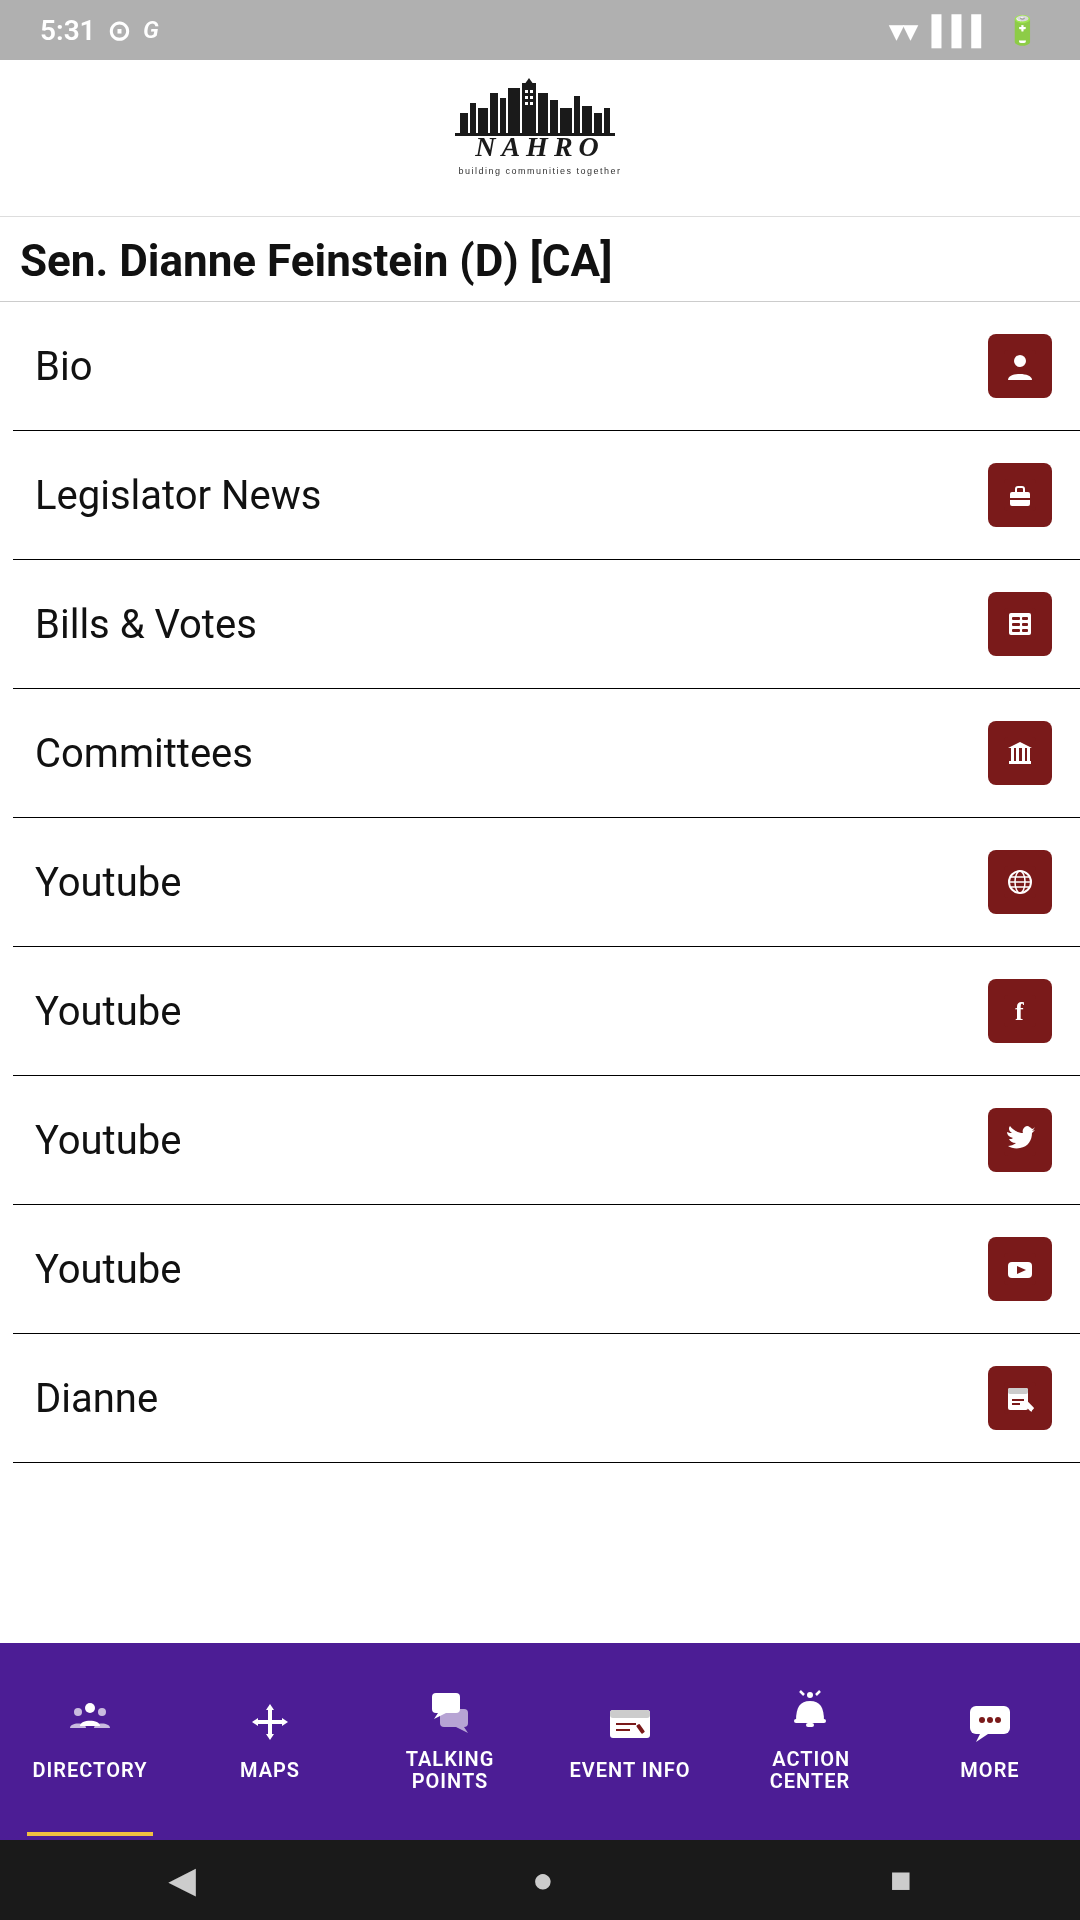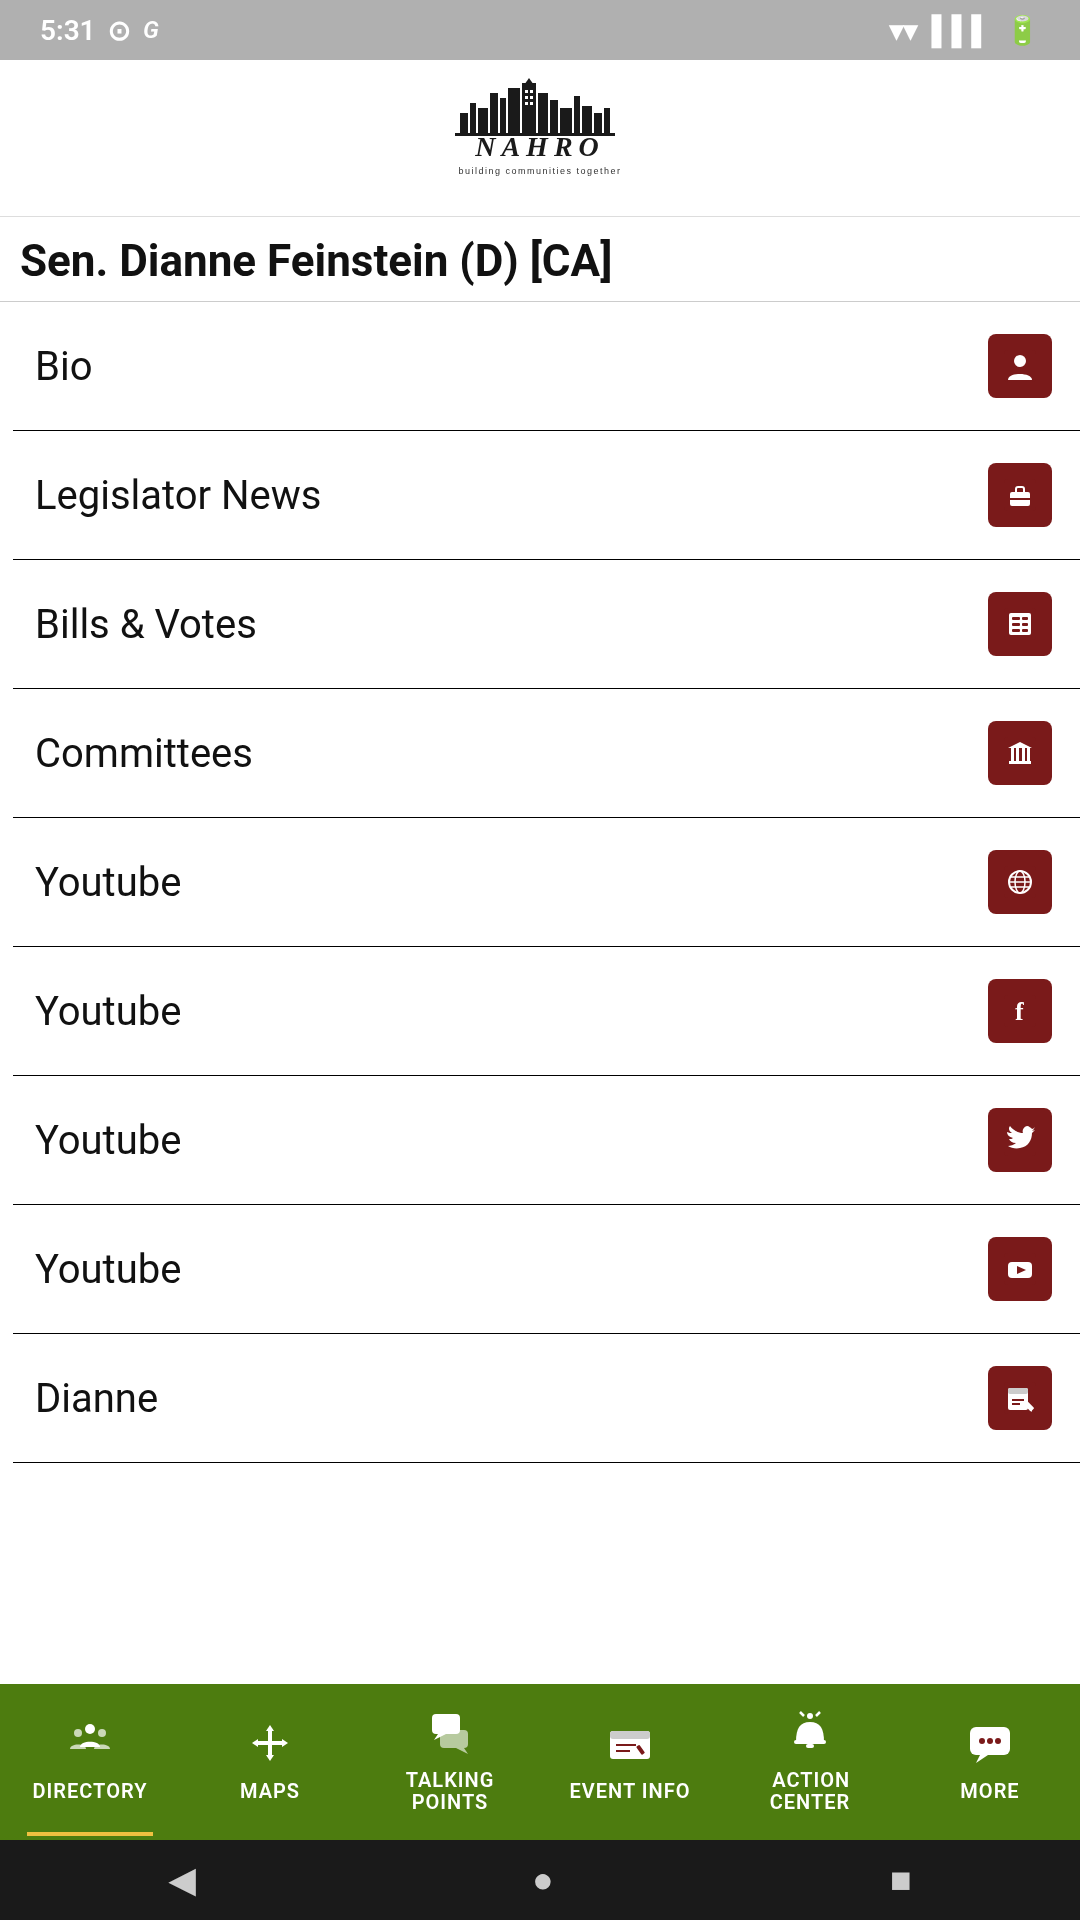--- a/index.html
+++ b/index.html
@@ -90,22 +90,22 @@
       justify-content: center;
       background: #7a1a1a;
       border-radius: 8px;
       color: #fff;
       font-size: 36px;
       flex-shrink: 0;
     }
 
     
     .bottom-nav {
-      background: #4d7c0f;
-      height: 156px;
+      background: #4c1d95;
+      height: 197px;
       display: flex;
       align-items: stretch;
     }
     .nav-item {
       flex: 1;
       display: flex;
       flex-direction: column;
       align-items: center;
       justify-content: center;
       color: #fff;

